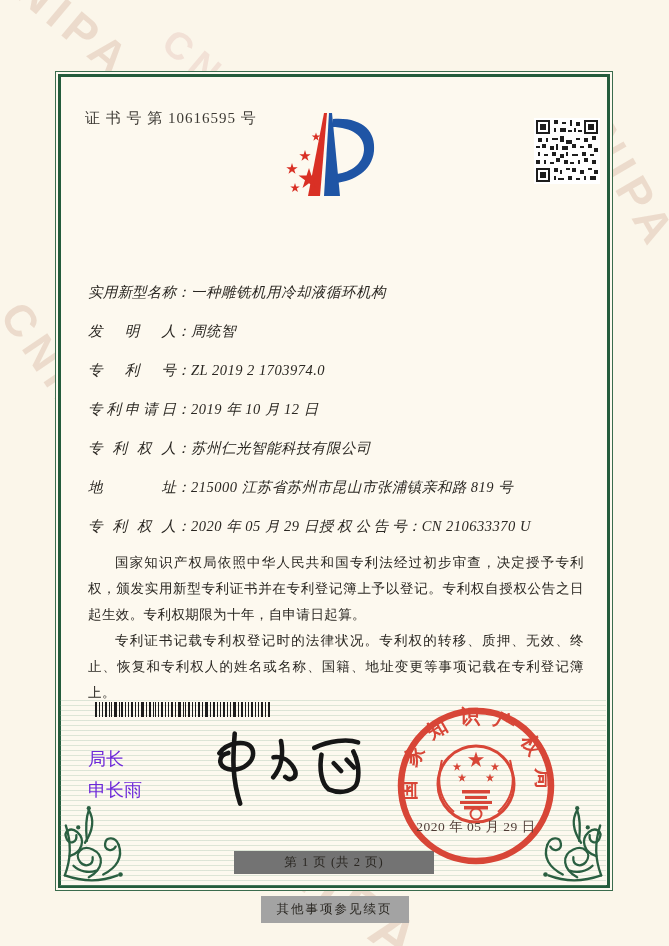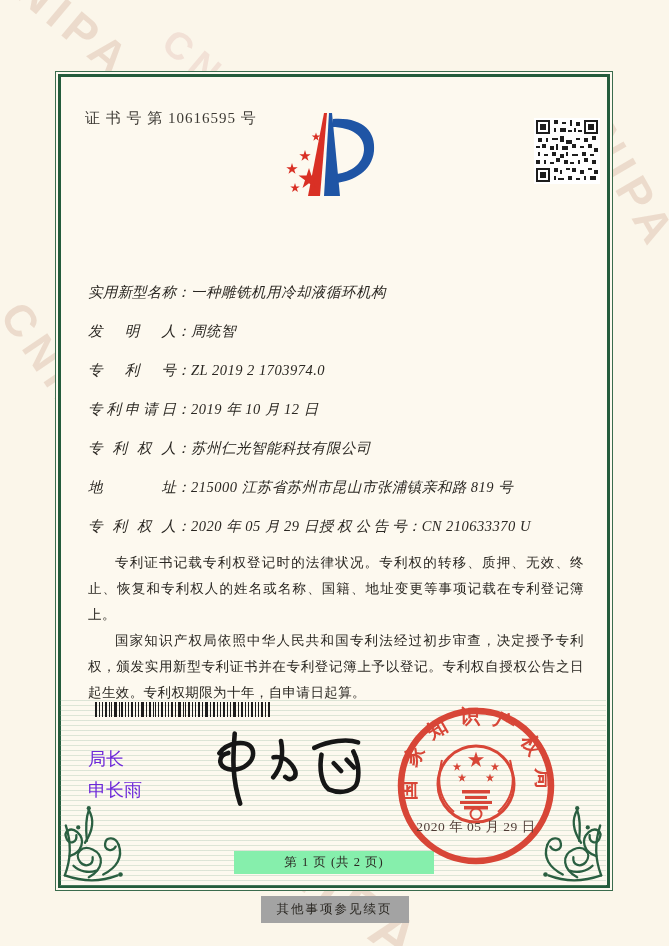--- a/index.html
+++ b/index.html
@@ -59,21 +59,21 @@
   .body-text{position:absolute;left:88px;top:550px;width:496px;z-index:5;
     font-size:13.5px;line-height:26px;text-align:justify;color:#2a2722;letter-spacing:0.4px;}
   .body-text p{margin:0;text-indent:2em;}
   
   .barcode{position:absolute;left:95px;top:702px;z-index:5;}
   .issuer{position:absolute;left:88px;top:744px;z-index:5;
     font-family:Liberation Serif, serif;
     font-size:18px;color:#6d28d9;line-height:31px;}
   .signature{position:absolute;left:198px;top:726px;z-index:6;}
   .seal{position:absolute;left:390px;top:700px;z-index:7;}
-  .page-num-strip{position:absolute;left:234px;top:851px;width:200px;height:23px;background:#86efac;z-index:5;
+  .page-num-strip{position:absolute;left:234px;top:851px;width:200px;height:23px;background:#737373;z-index:5;
     display:flex;align-items:center;justify-content:center;font-size:12.5px;color:#2a2722;letter-spacing:1px;}
   .foot-note{position:absolute;left:50%;top:896px;transform:translateX(-50%);
     background:#a3a3a3;padding:5px 16px;font-size:12.5px;letter-spacing:2px;color:#2a2722;z-index:5;}
 </style>
 </head>
 <body>
 
 <div class="page">
 
   <div class="wm wm1">CNIPA</div>
@@ -249,22 +249,22 @@
         <span class="fvalue">2020 年 05 月 29 日</span>
       <span class="fpair2">
         <span class="flabel">授权公告号</span>
           <span class="fcolon">：</span>
           <span class="fvalue">CN 210633370 U</span>
       </span>
     </div>
   </div>
 
   <div class="body-text">
+    <p>国家知识产权局依照中华人民共和国专利法经过初步审查，决定授予专利权，颁发实用新型专利证书并在专利登记簿上予以登记。专利权自授权公告之日起生效。专利权期限为十年，自申请日起算。</p>
     <p>专利证书记载专利权登记时的法律状况。专利权的转移、质押、无效、终止、恢复和专利权人的姓名或名称、国籍、地址变更等事项记载在专利登记簿上。</p>
-    <p>国家知识产权局依照中华人民共和国专利法经过初步审查，决定授予专利权，颁发实用新型专利证书并在专利登记簿上予以登记。专利权自授权公告之日起生效。专利权期限为十年，自申请日起算。</p>
   </div>
 
   <svg class="barcode" width="176" height="15" viewBox="0 0 176 15">
     <g fill="#1c1c1c">
       <rect x="0" width="2" height="15"></rect>
         <rect x="4" width="1" height="15"></rect>
         <rect x="7" width="1" height="15"></rect>
         <rect x="10" width="2" height="15"></rect>
         <rect x="14" width="1" height="15"></rect>
         <rect x="16" width="1" height="15"></rect>

